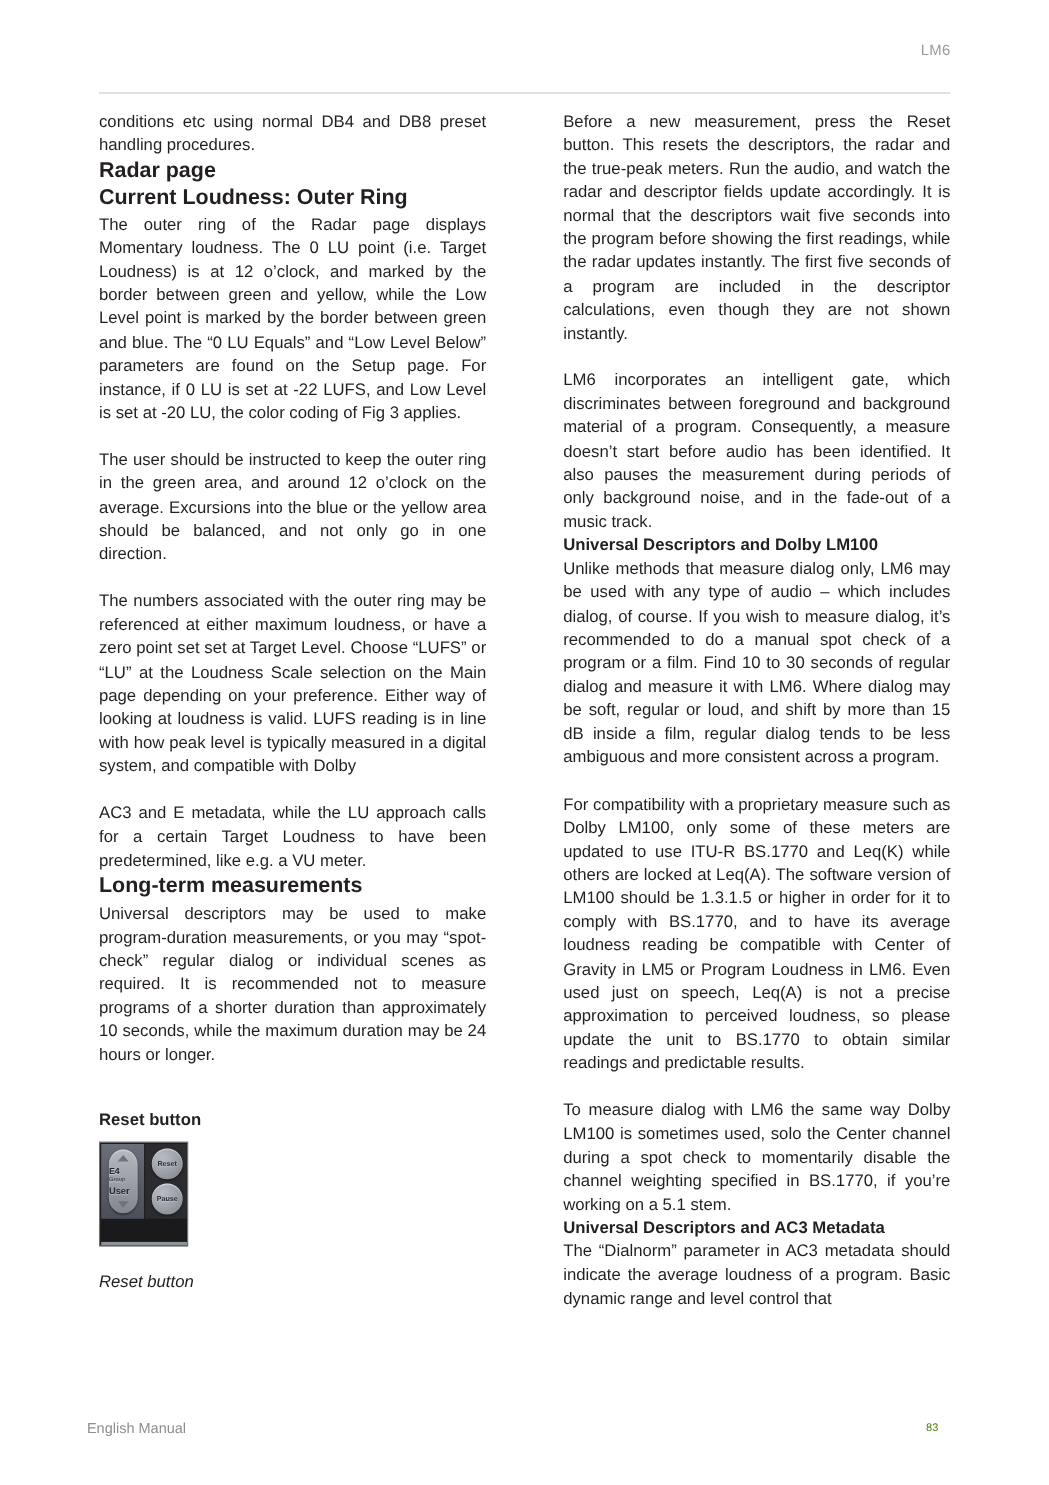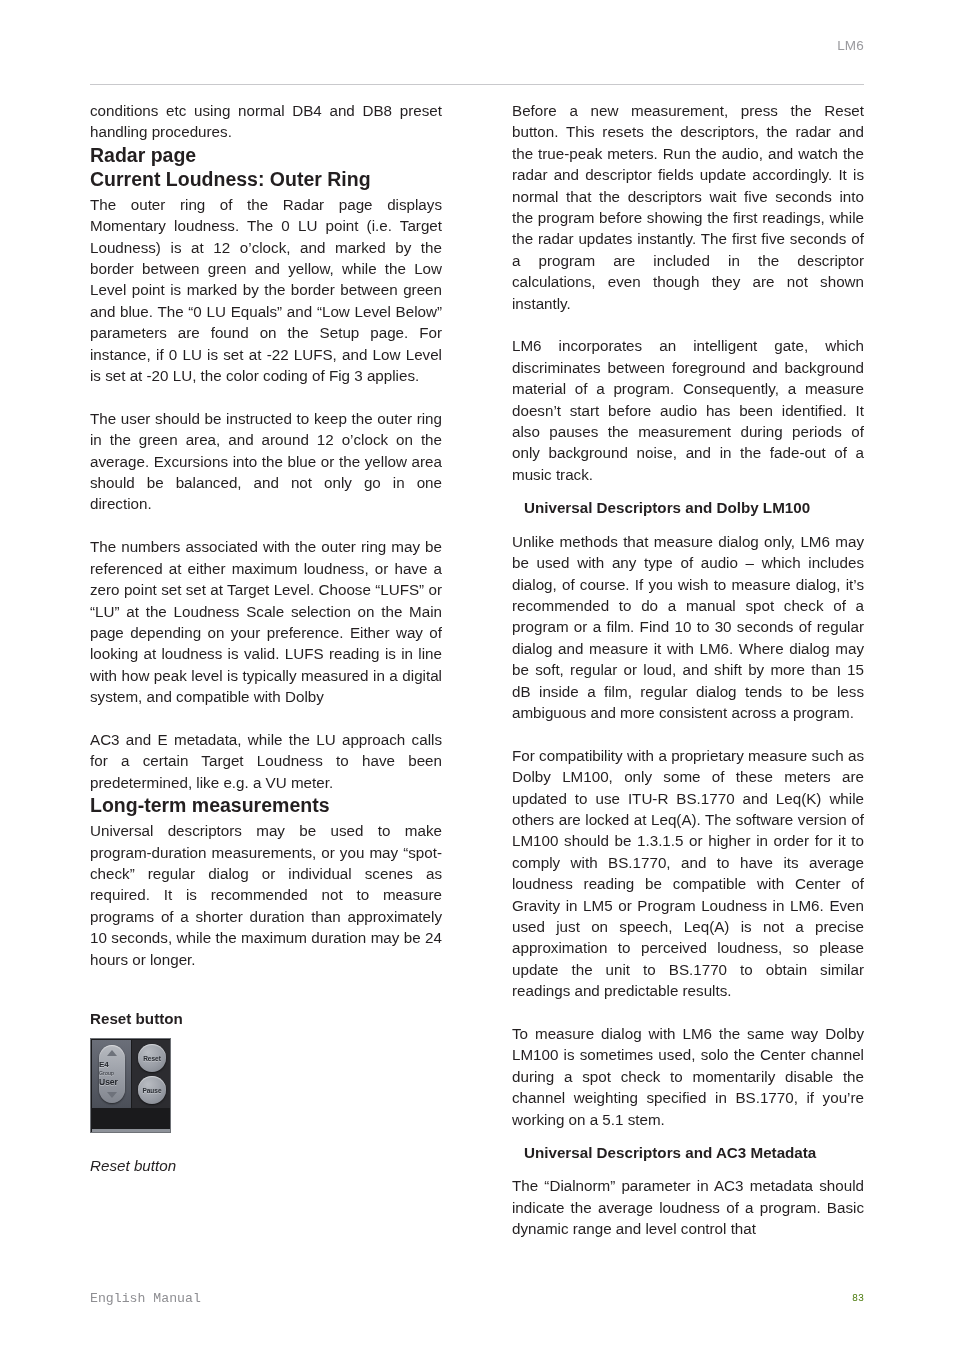--- a/index.html
+++ b/index.html
@@ -80,21 +80,21 @@
   }
   h3.sub-title {
     margin: 0;
     padding: 0;
     font-size: 19.5px;
     font-weight: bold;
     line-height: 25px;
     color: #231f20;
   }
   h4.bold-head {
-    margin: 12px;
+    margin: 0;
     padding: 0;
     font-size: 15.2px;
     font-weight: bold;
     line-height: 21.4px;
     color: #231f20;
   }
 
   .sp-before-h2   { margin-top: 27px; }
   .sp-before-h3   { margin-top: 22px; }
   .sp-before-h4   { margin-top: 34px; }
@@ -229,25 +229,24 @@
   .device-footer {
     position: absolute;
     left: 1px; bottom: 0;
     width: 79px; height: 3px;
     background: #8e9299;
   }
 
   
   .footer {
     position: absolute;
-    left: 90px;
+    left: 79px;
     top: 1291px;
     width: 774px;
     height: 20px;
-    font-family: Liberation Mono, monospace;
   }
   .footer-left {
     position: absolute;
     left: 0; top: 0;
     font-size: 13.2px;
     color: #8e8e92;
     line-height: 16px;
   }
   .footer-right {
     position: absolute;

